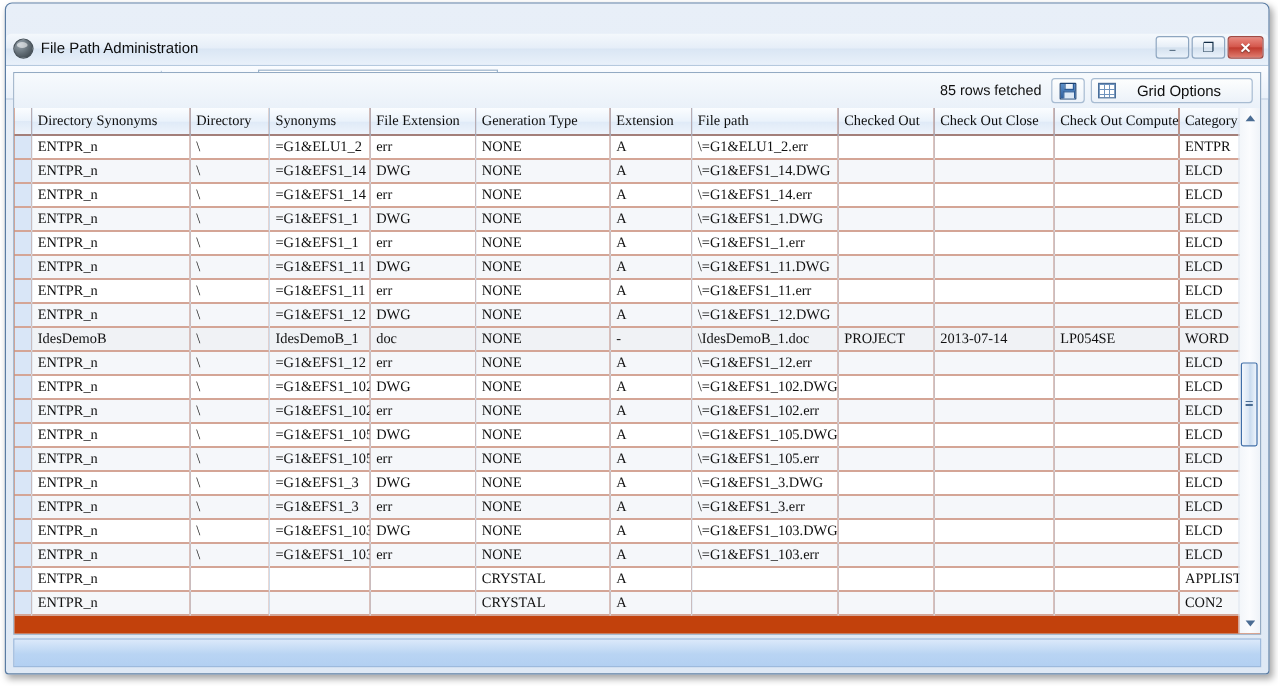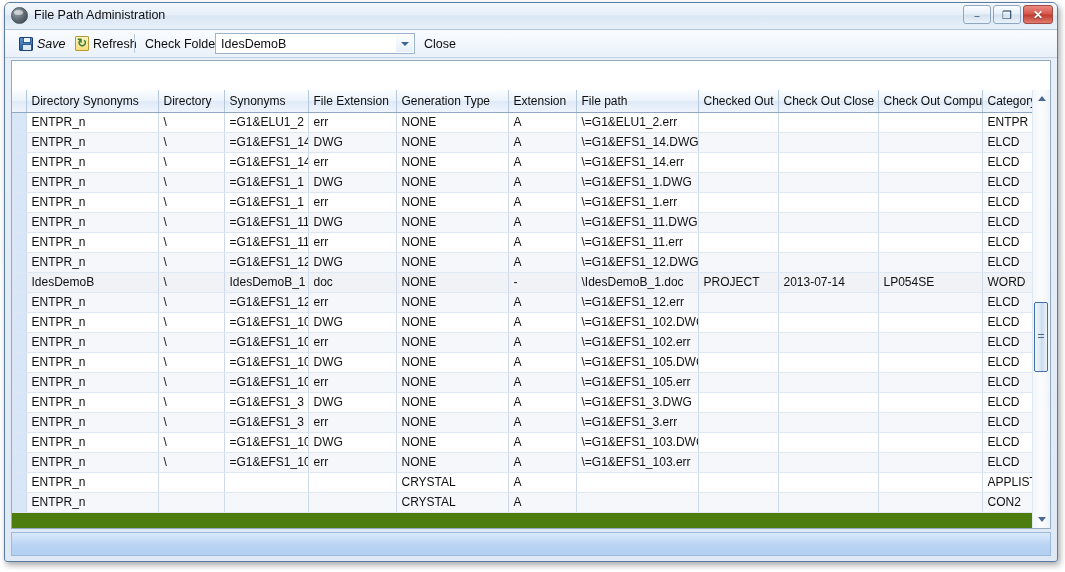--- a/index.html
+++ b/index.html
@@ -22,20 +22,21 @@
     box-sizing:border-box;
     overflow:hidden;
   }
 
   
   #titlebar{
     position:relative;height:26px;
     background:linear-gradient(to bottom,#f4f8fc 0%,#e6eef8 45%,#dae6f4 50%,#e9f1fa 100%);
     border-bottom:1px solid #b5c9de;
     border-radius:5px 5px 0 0;
+    margin-top:25px;
   }
   #app-icon{
     position:absolute;left:6px;top:4px;width:17px;height:17px;border-radius:50%;
     background:radial-gradient(circle at 32% 28%,#9aa6b0 0%,#5d6870 55%,#343c43 100%);
     border:1px solid #4a545c;
     box-sizing:border-box;
   }
   #app-icon::after{
     content:"";position:absolute;left:2px;top:2px;width:9px;height:5px;border-radius:50%;
     background:rgba(255,255,255,.55);
@@ -151,21 +152,21 @@
       repeating-linear-gradient(to right,#6f93bd 0 1px,transparent 1px 4px),
       repeating-linear-gradient(to bottom,#6f93bd 0 1px,transparent 1px 4px),
       #ffffff;
     border:1px solid #4a6e99;box-sizing:border-box;
   }
   #grid-options-label{flex:1;text-align:center;font-size:12.5px;color:#0d0d0d;padding-right:8px;}
 
   
   #grid-body{
     position:absolute;left:0;right:0;top:29px;bottom:0;
-    overflow:hidden;background:#4d7c0f;
+    overflow:hidden;background:#c2410c;font-family:Liberation Serif, serif;
   }
   #vscroll{
     position:absolute;right:0;top:0;bottom:0;width:17px;
     background:linear-gradient(to right,#f3f6fa 0%,#fbfcfe 50%,#eff3f8 100%);
     border-left:1px solid #dfe7f0;
   }
   .sb-arrow{
     position:absolute;left:0;width:17px;height:17px;display:flex;align-items:center;justify-content:center;
   }
   #sb-up{top:0;}
@@ -271,20 +272,30 @@
       <span id="folder-value">IdesDemoB</span>
       <span id="folder-arrow">
           <i></i>
         </span>
     </div>
     <div class="tb-item" id="tb-close">Close</div>
   </div>
 
   <div id="panel">
 
+    <div id="grid-toolbar">
+      <div id="rows-fetched">85 rows fetched</div>
+      <div id="grid-save-btn">
+        <span class="ico-save"></span>
+      </div>
+      <div id="grid-options-btn">
+        <span class="ico-gridtbl"></span>
+        <span id="grid-options-label">Grid Options</span>
+      </div>
+    </div>
 
     <div id="grid-body">
       <table id="grid">
         <thead>
           <tr id="header-row">
             <th class="ind"></th>
           <th class="c0">Directory Synonyms</th>
               <th class="c1">Directory</th>
               <th class="c2">Synonyms</th>
               <th class="c3">File Extension</th>

